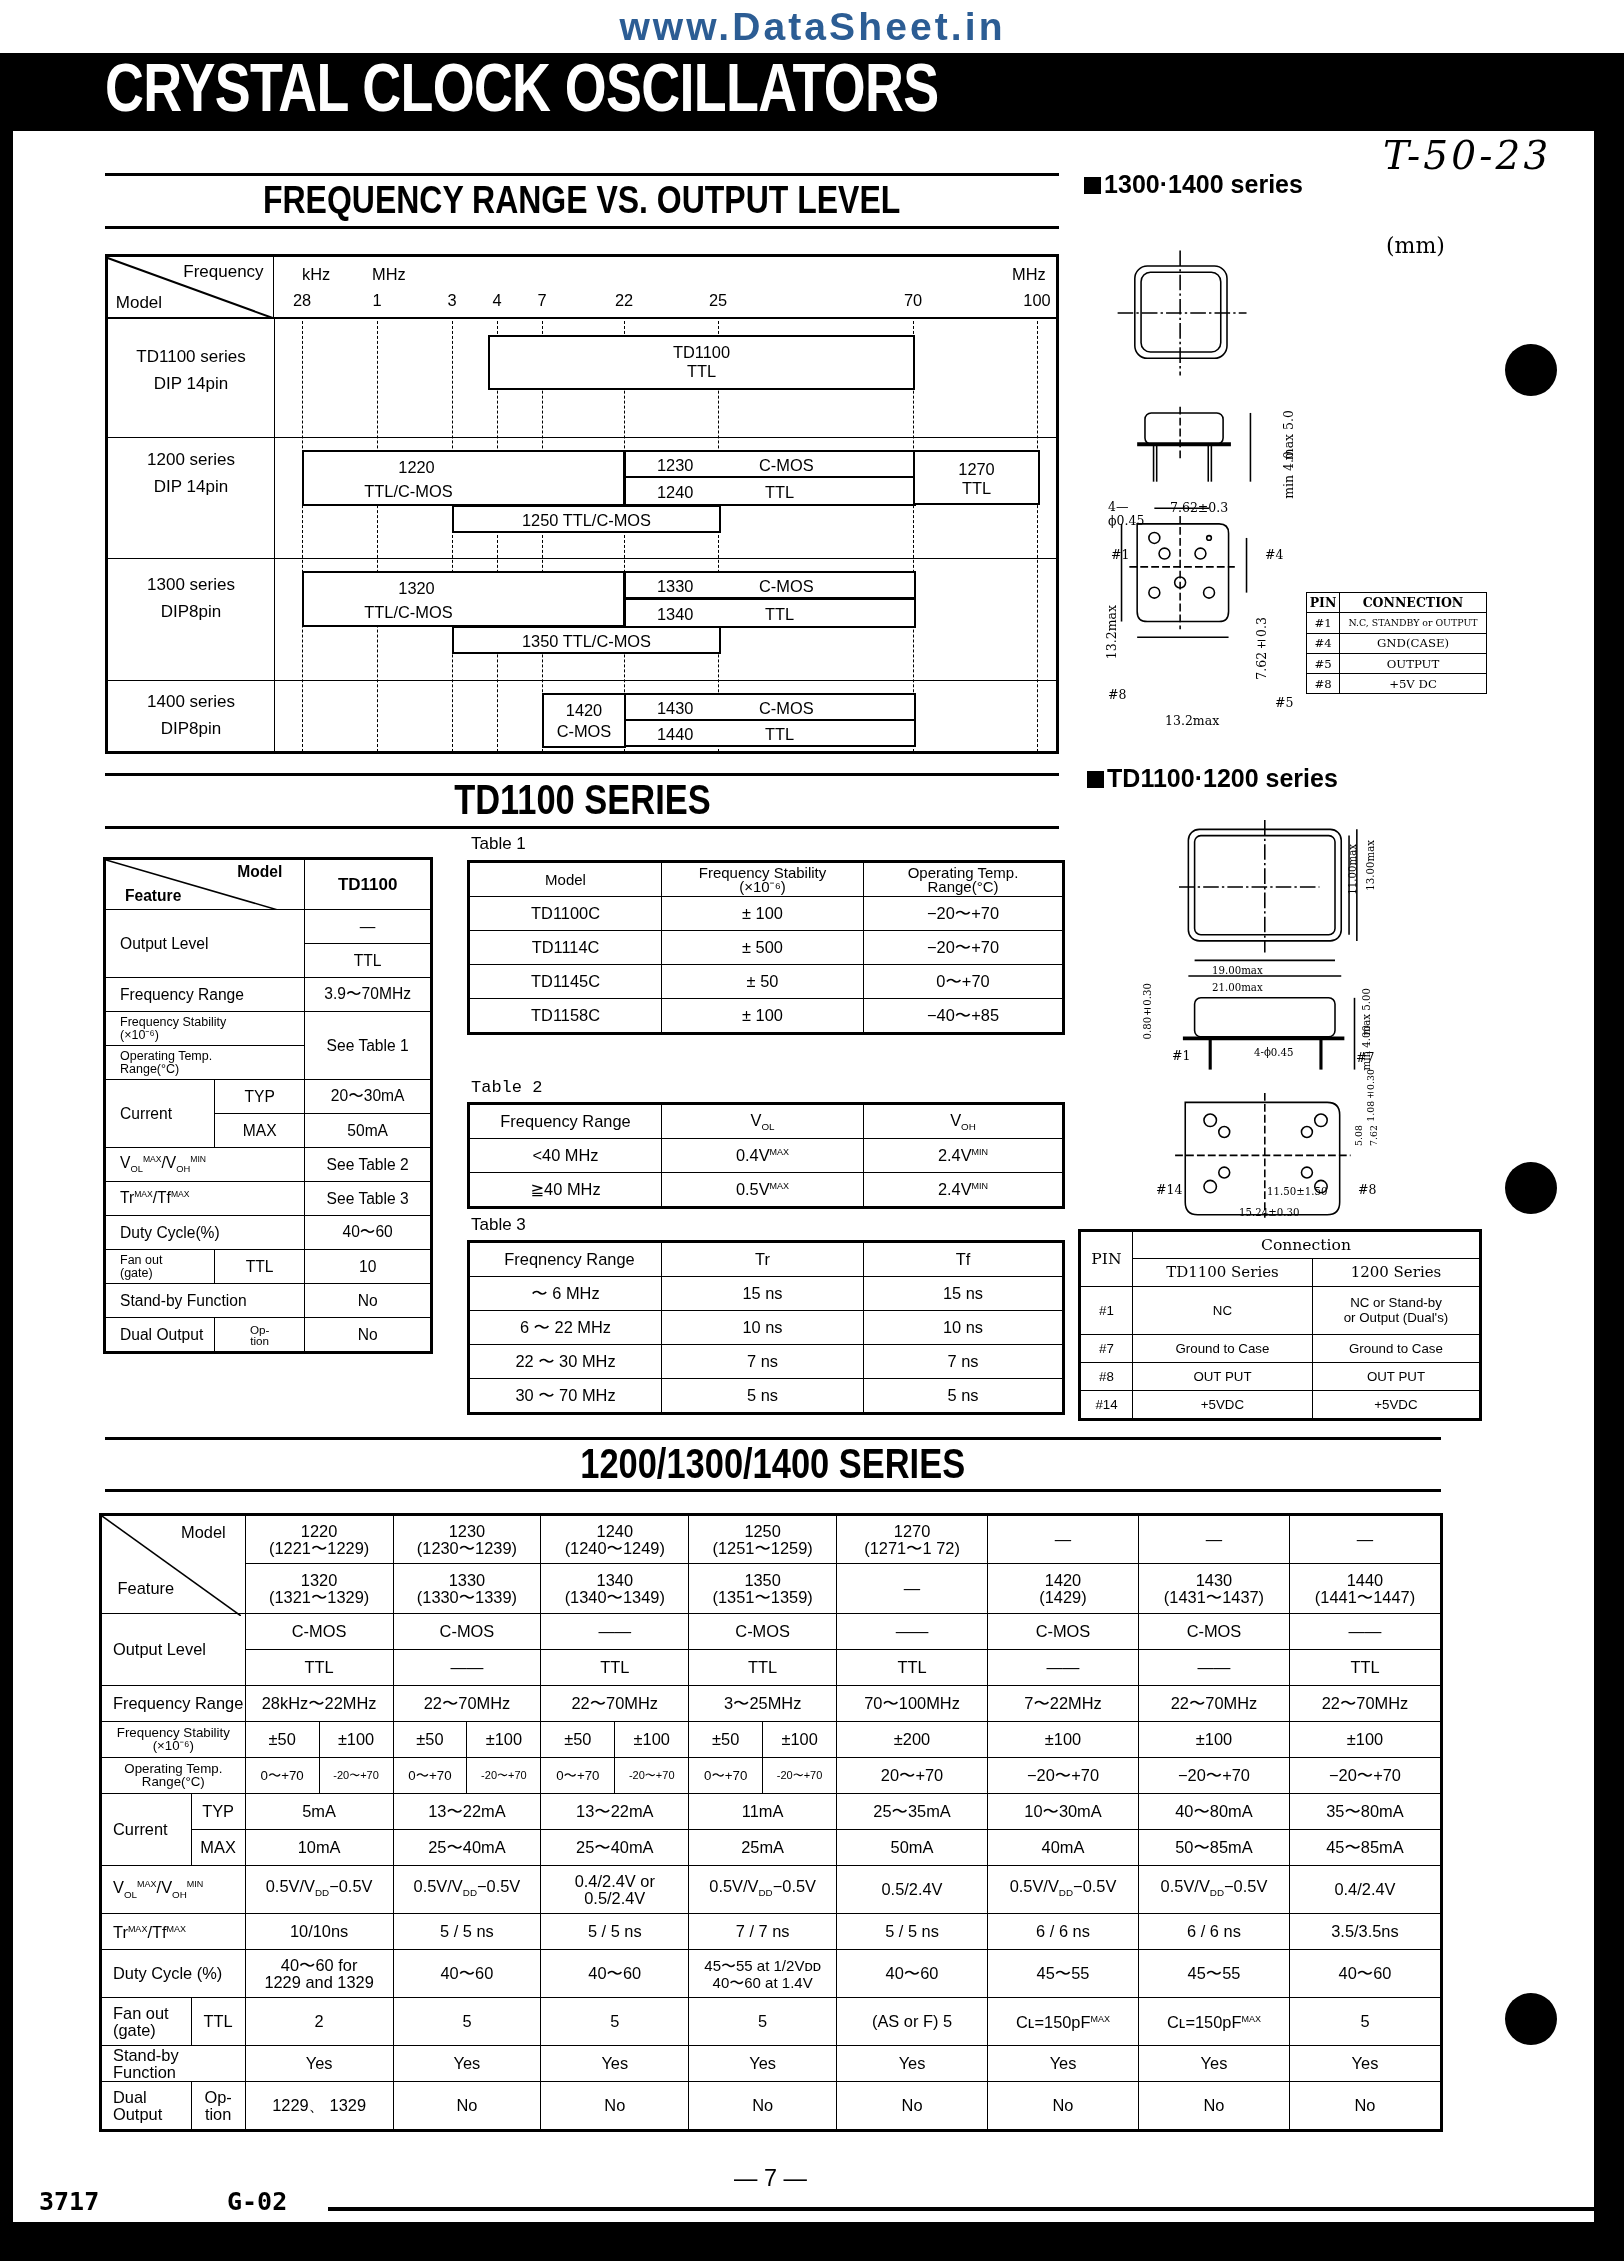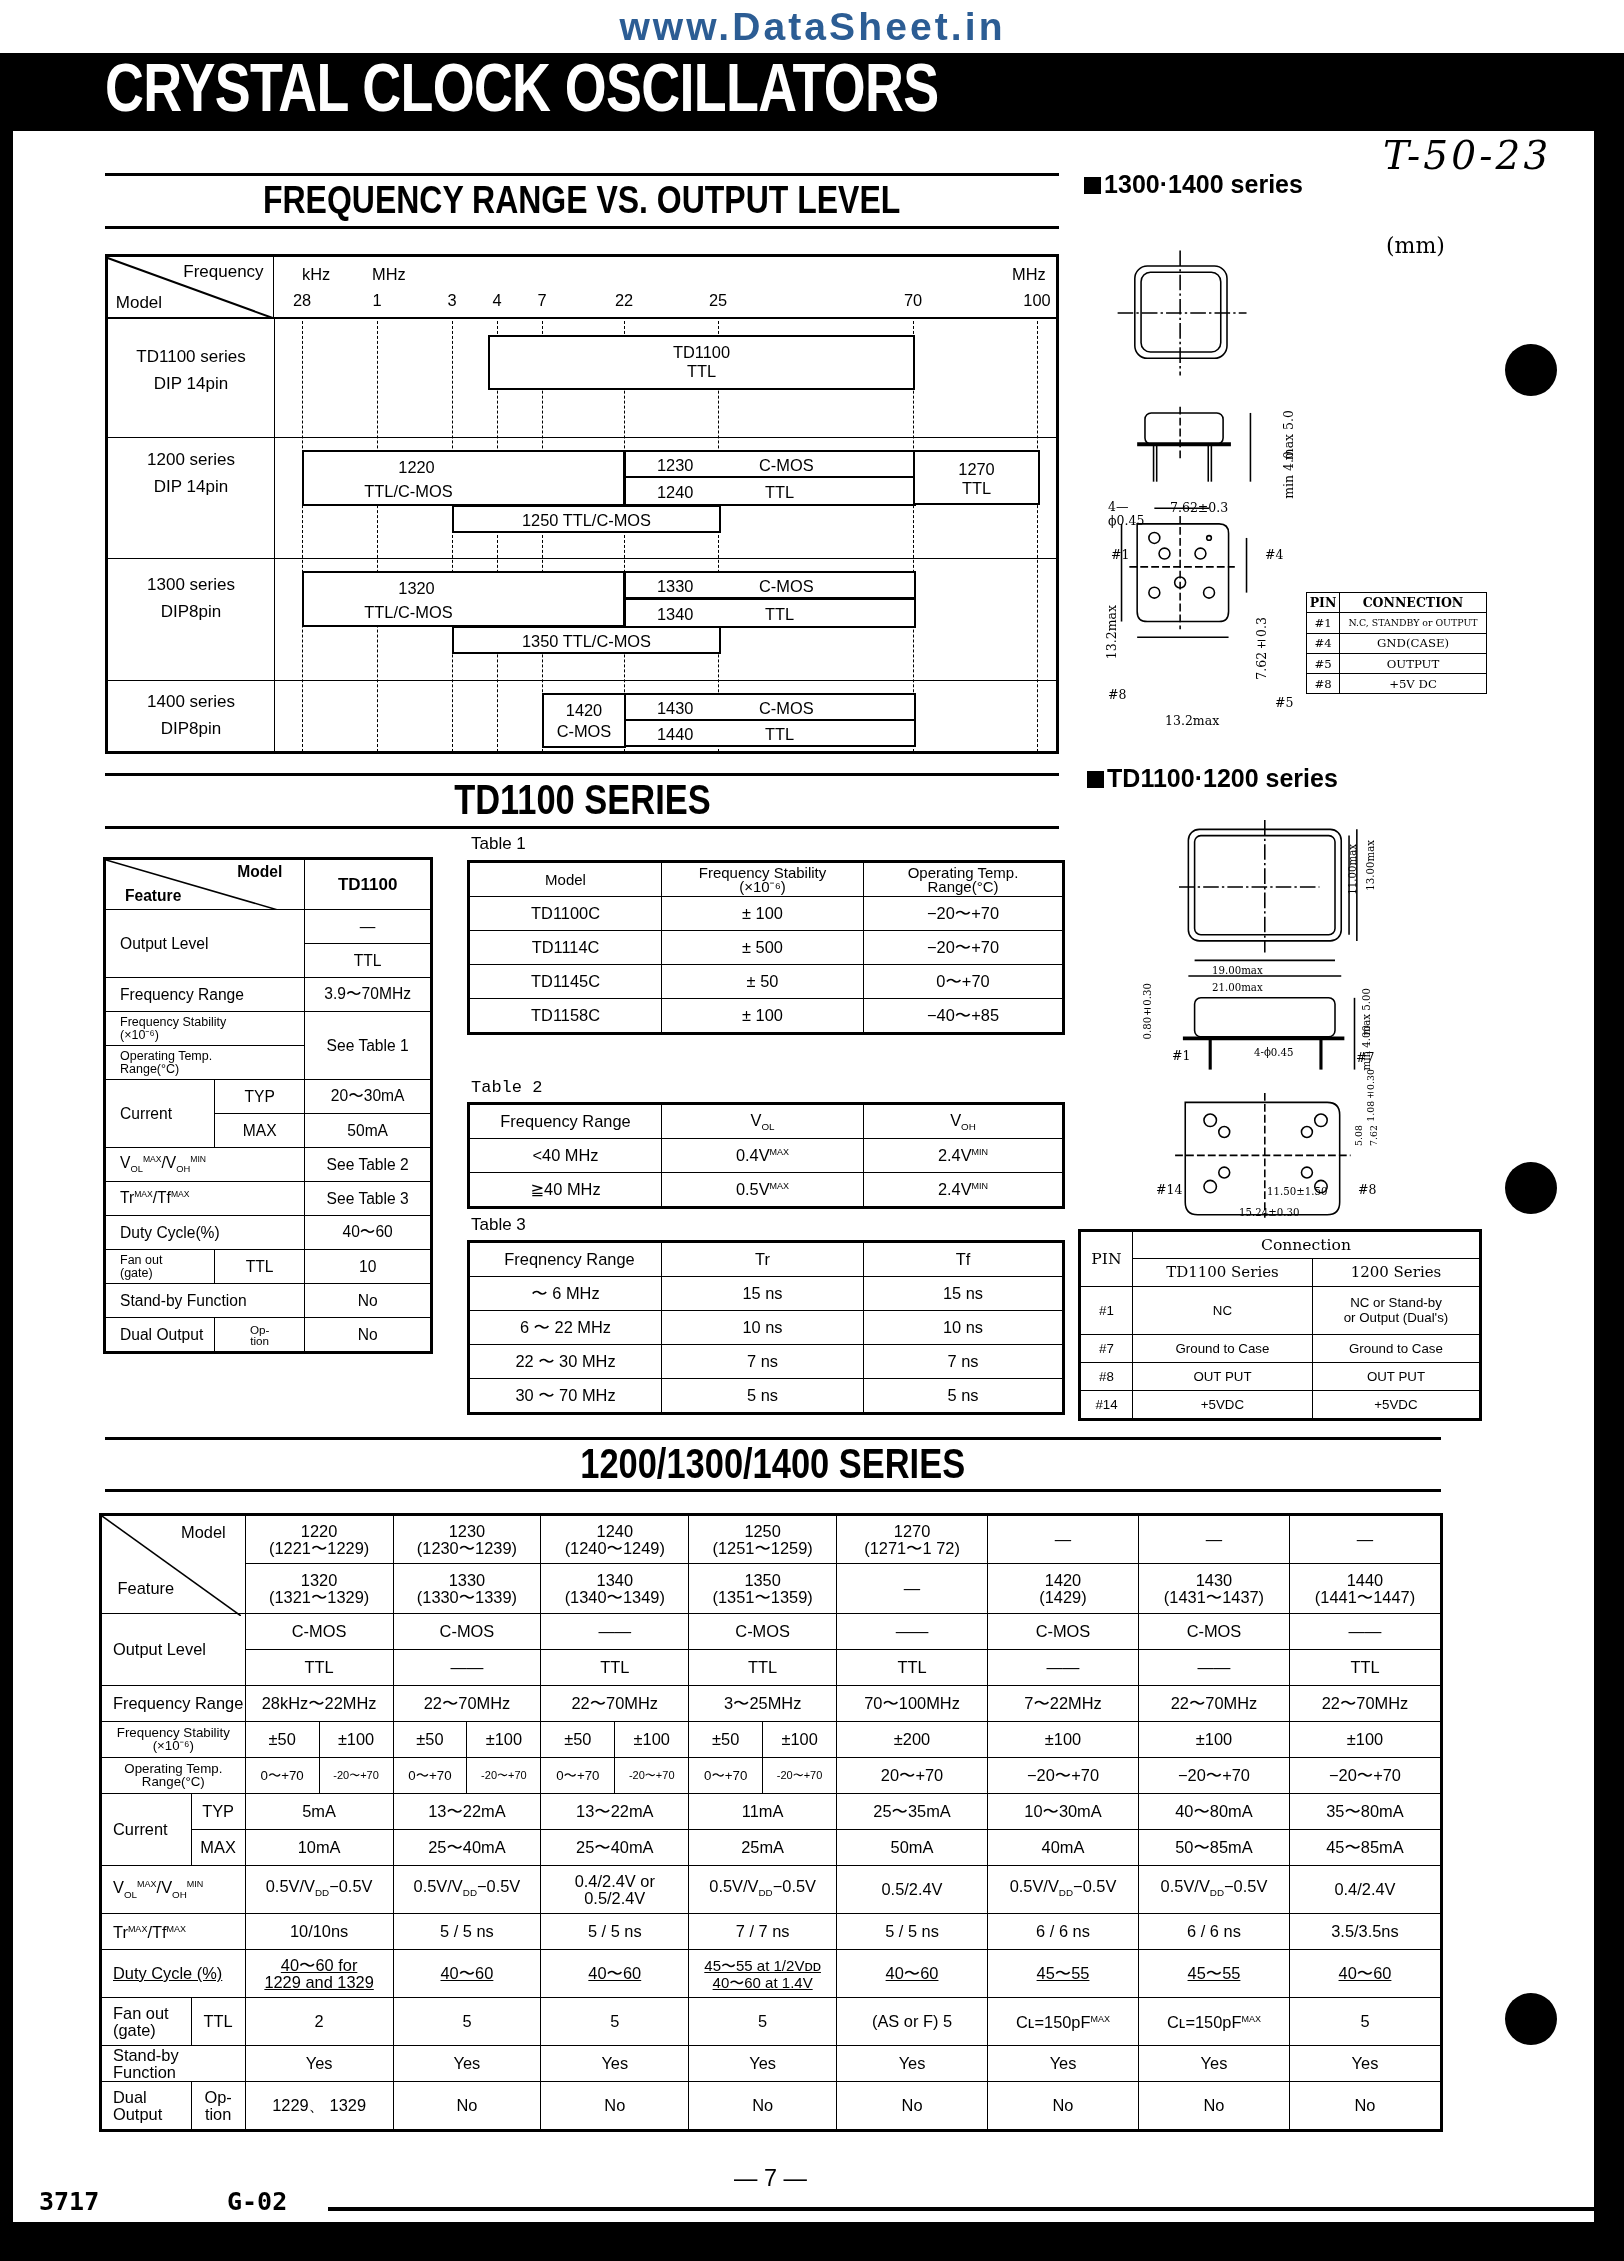--- a/index.html
+++ b/index.html
@@ -741,21 +741,21 @@
     <td colspan="2">10/10ns</td>
     <td colspan="2">5 / 5 ns</td>
     <td colspan="2">5 / 5 ns</td>
     <td colspan="2">7 / 7 ns</td>
     <td>5 / 5 ns</td>
     <td>6 / 6 ns</td>
     <td>6 / 6 ns</td>
     <td>3.5/3.5ns</td>
   </tr>
 
-  <tr style="height:48px;text-decoration:underline;">
+  <tr style="height:48px;">
     <td colspan="2" class="f">Duty Cycle (%)</td>
     <td colspan="2">
           <div>40〜60 for</div>
           <div>1229 and 1329</div>
         </td>
     <td colspan="2">40〜60</td>
     <td colspan="2">40〜60</td>
     <td colspan="2" style="font-size:15px;">
           <div>45〜55 at 1/2Vᴅᴅ</div>
           <div>40〜60 at 1.4V</div>

